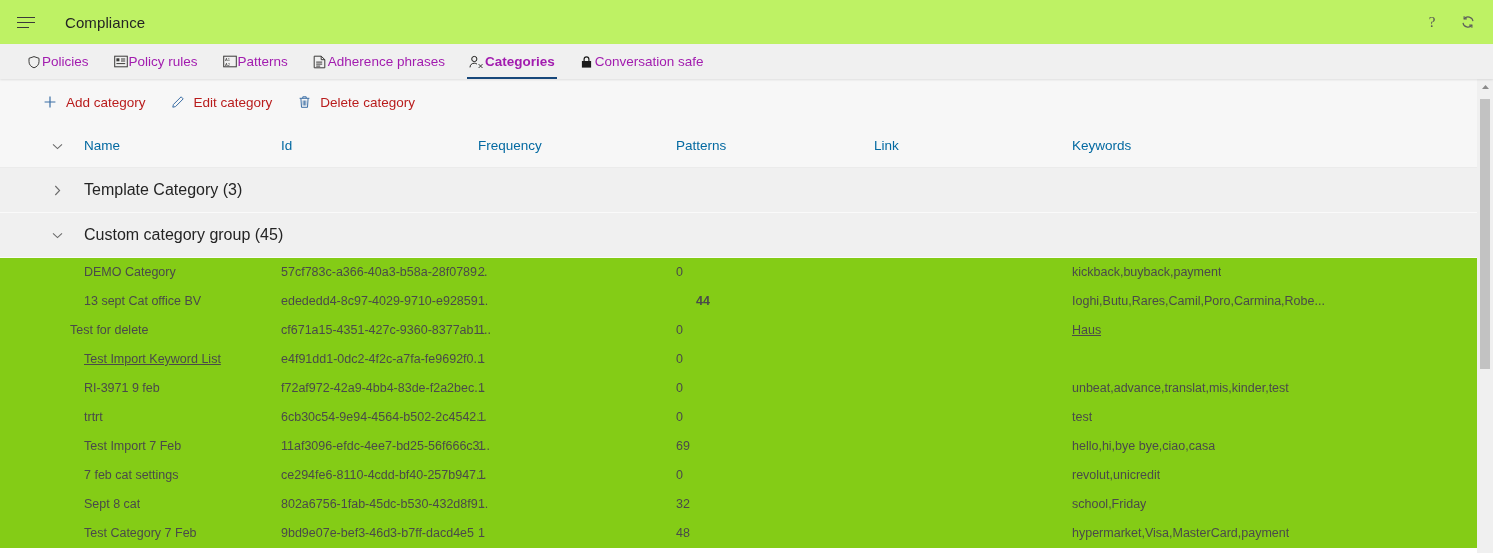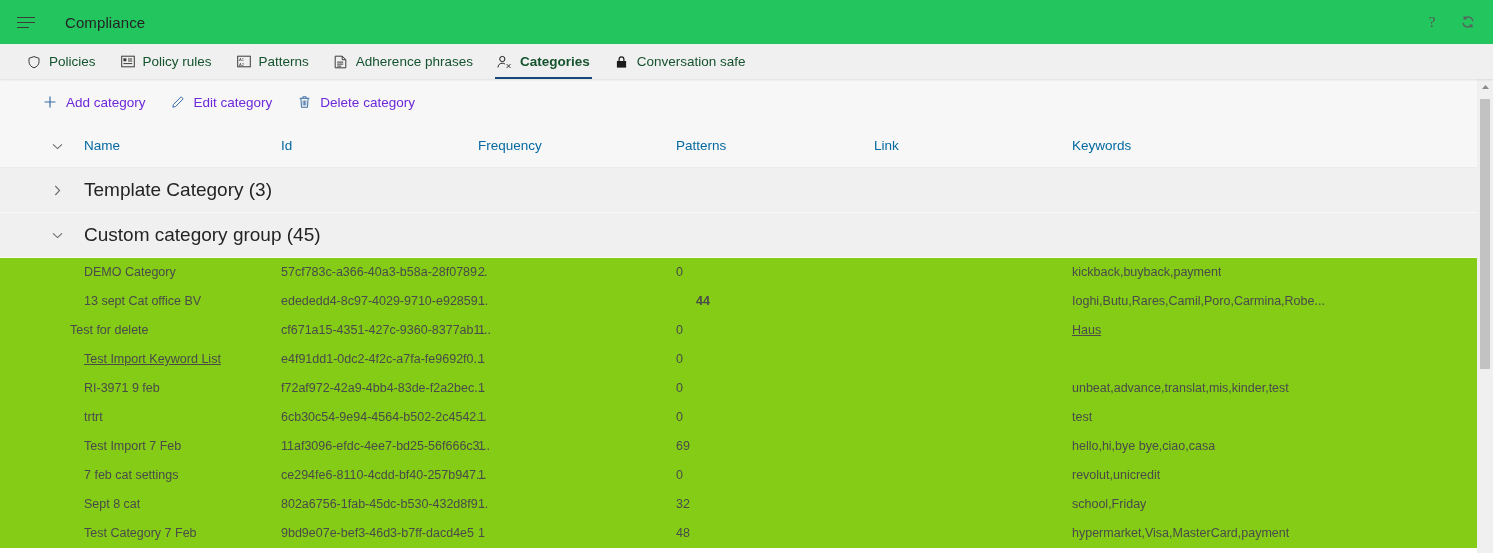--- a/index.html
+++ b/index.html
@@ -12,21 +12,21 @@
     height: 553px;
     overflow: hidden;
     font-family: "Liberation Sans", sans-serif;
     color: #201f1e;
     -webkit-font-smoothing: antialiased;
   }
 
   
   .app-header {
     height: 44px;
-    background: #22c55e;
+    background: #bef264;
     display: flex;
     align-items: center;
     position: relative;
   }
   .hamburger {
     width: 20px;
     height: 20px;
     margin-left: 17px;
     display: flex;
     flex-direction: column;
@@ -81,24 +81,23 @@
     display: flex;
     align-items: stretch;
     padding-left: 14px;
     box-shadow: 0 1.2px 2px rgba(0,0,0,0.10);
     position: relative;
     z-index: 4;
   }
   .tab {
     display: flex;
     align-items: center;
-    gap: 7px;
     padding: 0 12px;
     font-size: 13.5px;
-    color: #14532d;
+    color: #a21caf;
     cursor: pointer;
     position: relative;
     white-space: nowrap;
   }
   .tab .tab-ico {
     width: 16px;
     height: 16px;
     display: flex;
     align-items: center;
     justify-content: center;
@@ -131,21 +130,21 @@
     padding-left: 32px;
     gap: 4px;
   }
   .cmd {
     display: flex;
     align-items: center;
     gap: 8px;
     height: 30px;
     padding: 0 10px;
     font-size: 13.5px;
-    color: #6d28d9;
+    color: #b91c1c;
     cursor: pointer;
     white-space: nowrap;
   }
   .cmd .cmd-ico {
     width: 16px;
     height: 16px;
     display: flex;
     align-items: center;
     justify-content: center;
     color: #3b6ea5;
@@ -202,21 +201,21 @@
     align-items: center;
     justify-content: center;
     color: #6b6b6b;
   }
   .grouprow .glabel {
     position: absolute;
     left: 84px;
     top: 0;
     height: 44px;
     line-height: 44px;
-    font-size: 19px;
+    font-size: 16px;
     color: #242424;
     white-space: nowrap;
   }
 
   .rowsarea {
     background: #84cc16;
   }
   .row {
     height: 29px;
     position: relative;

